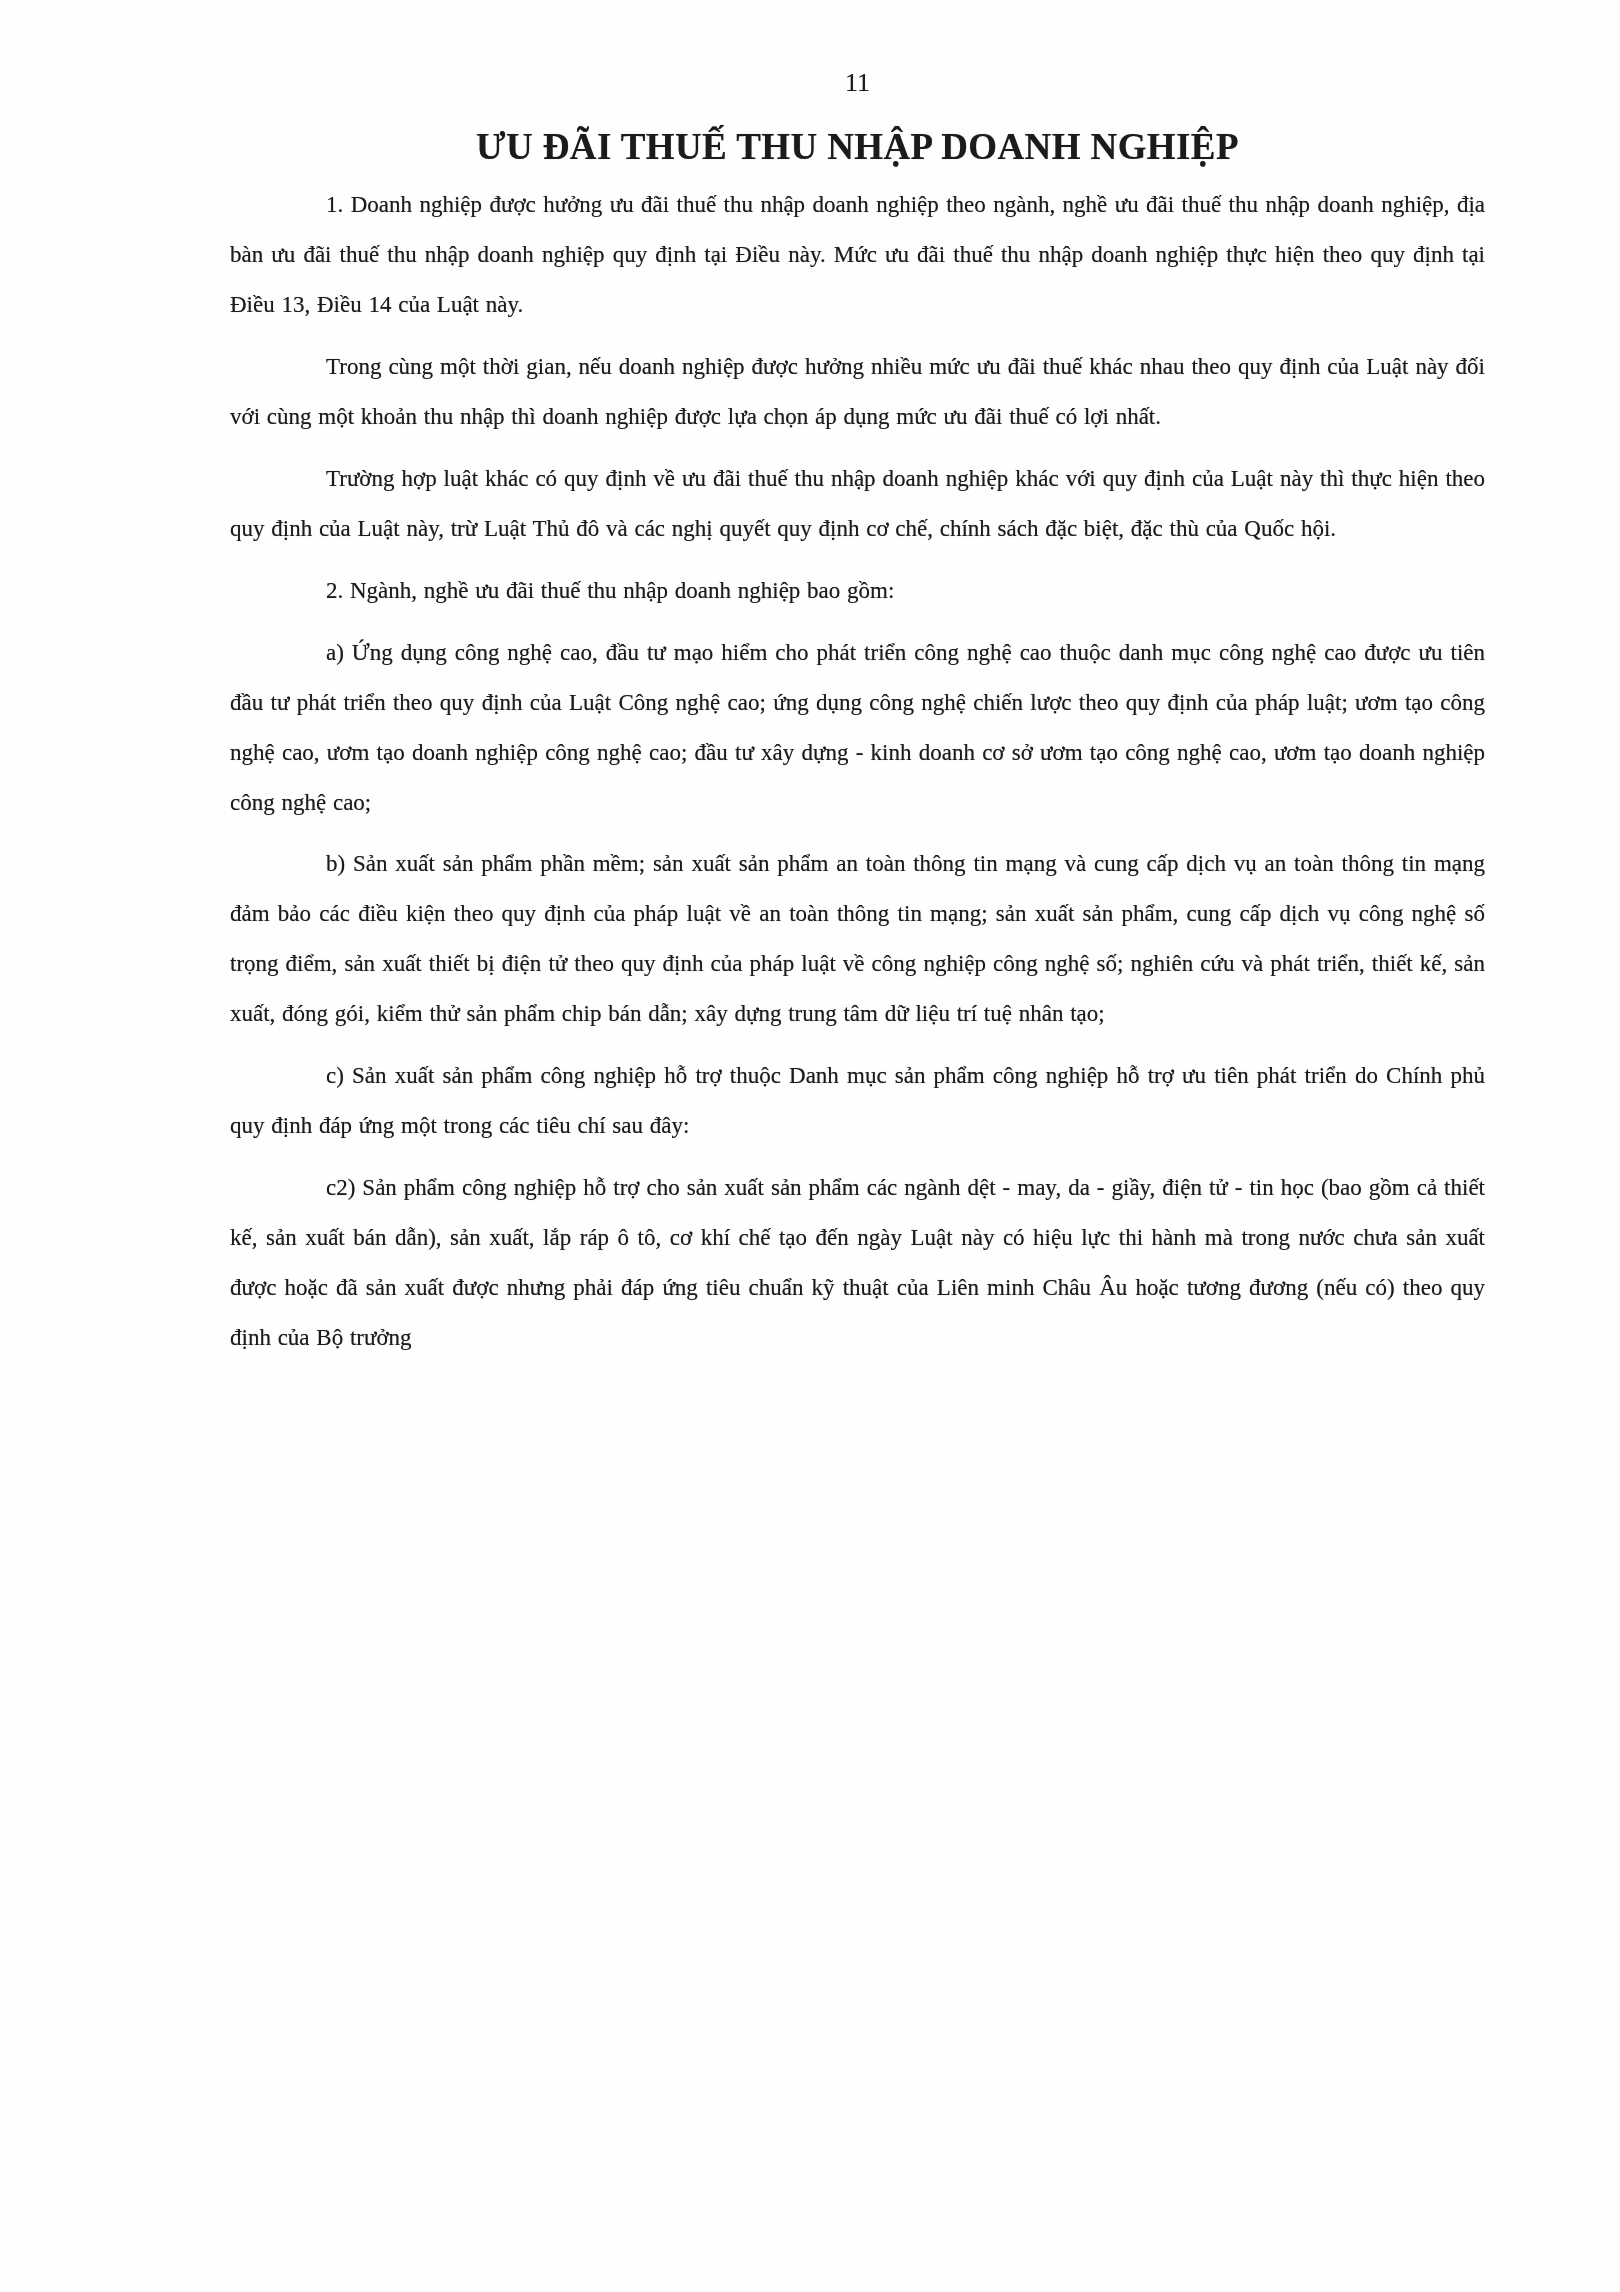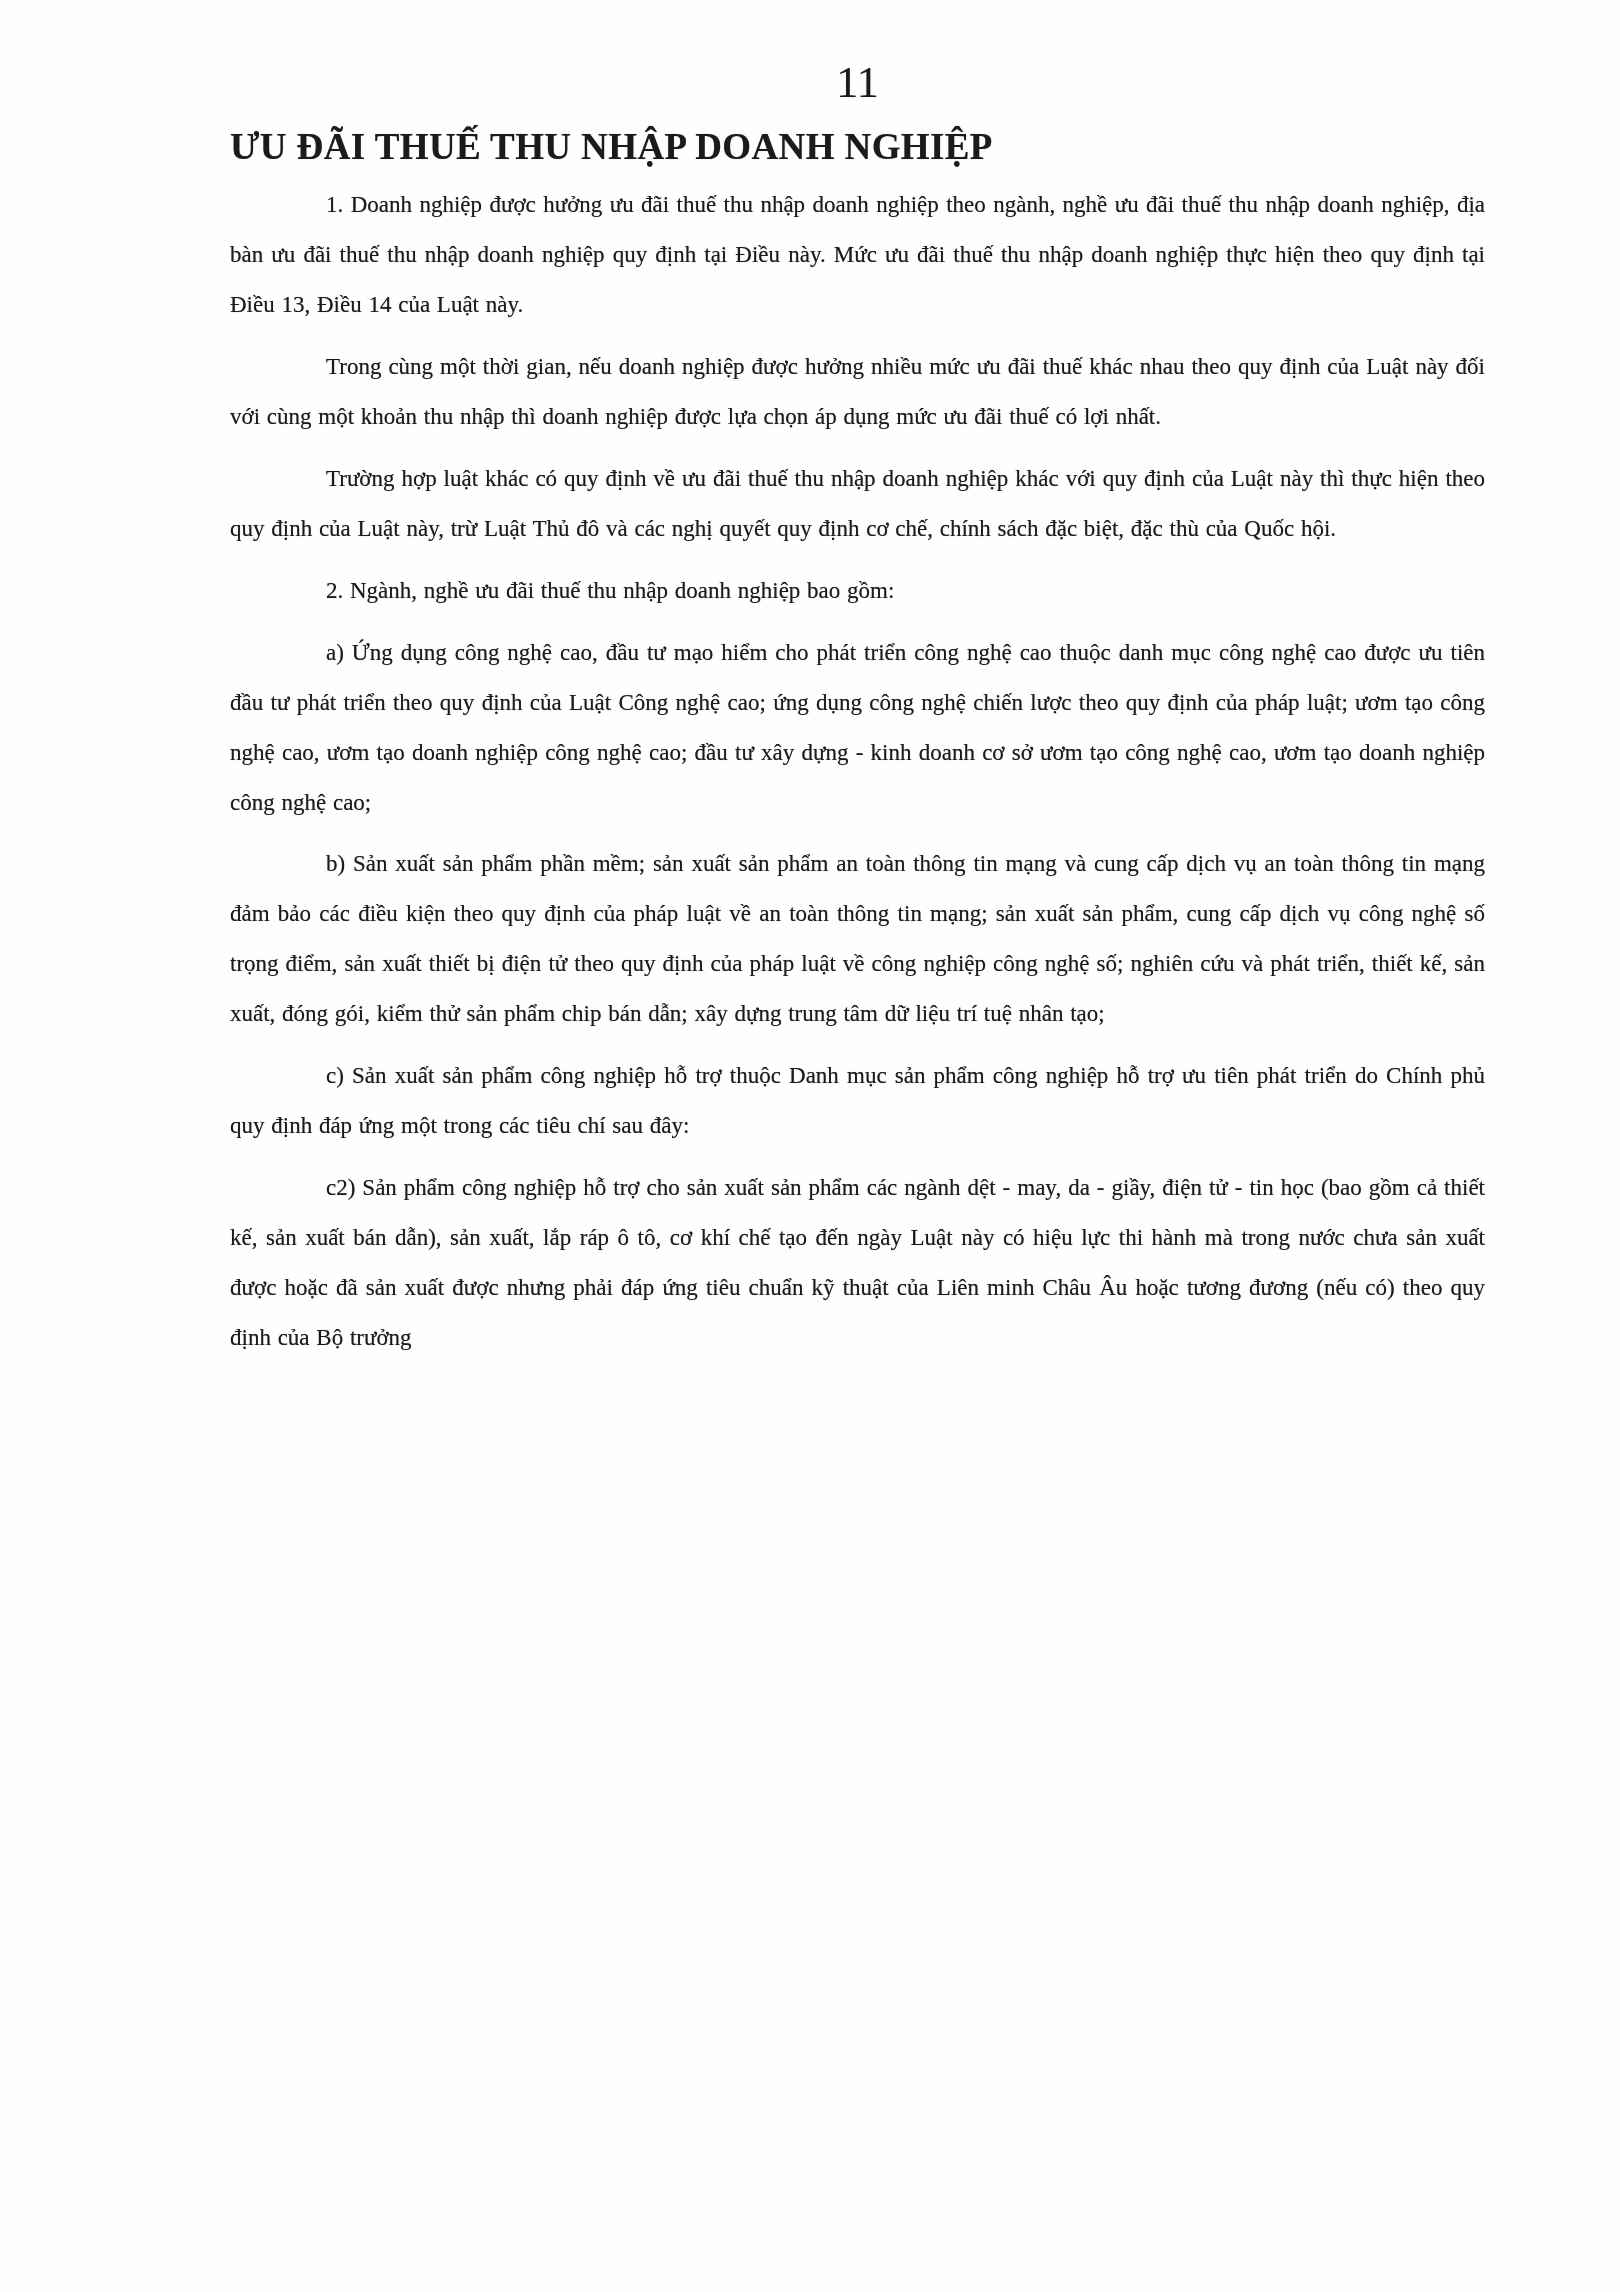--- a/index.html
+++ b/index.html
@@ -21,32 +21,33 @@
     left: 230px;
     top: 0;
     width: 1255px;
   }
   .scan-text {
     text-shadow: 0 0 0.7px rgba(25, 25, 25, 0.55);
   }
   .page-number {
     padding-top: 63px;
     text-align: center;
-    font-size: 44px;
+    font-size: 26px;
     line-height: 39px;
   }
   .chapter-label {
     margin: 57px 0 0 0;
     text-align: center;
     font-weight: bold;
     font-size: 36px;
     line-height: 43px;
   }
   .chapter-title {
     margin: 21.6px 0 0 0;
+    text-align: center;
     font-weight: bold;
     font-size: 37px;
     line-height: 45px;
     letter-spacing: 0.4px;
   }
   .article-heading {
     margin: 17.6px 0 15.7px 0;
     font-weight: bold;
     font-size: 34px;
     line-height: 43px;

